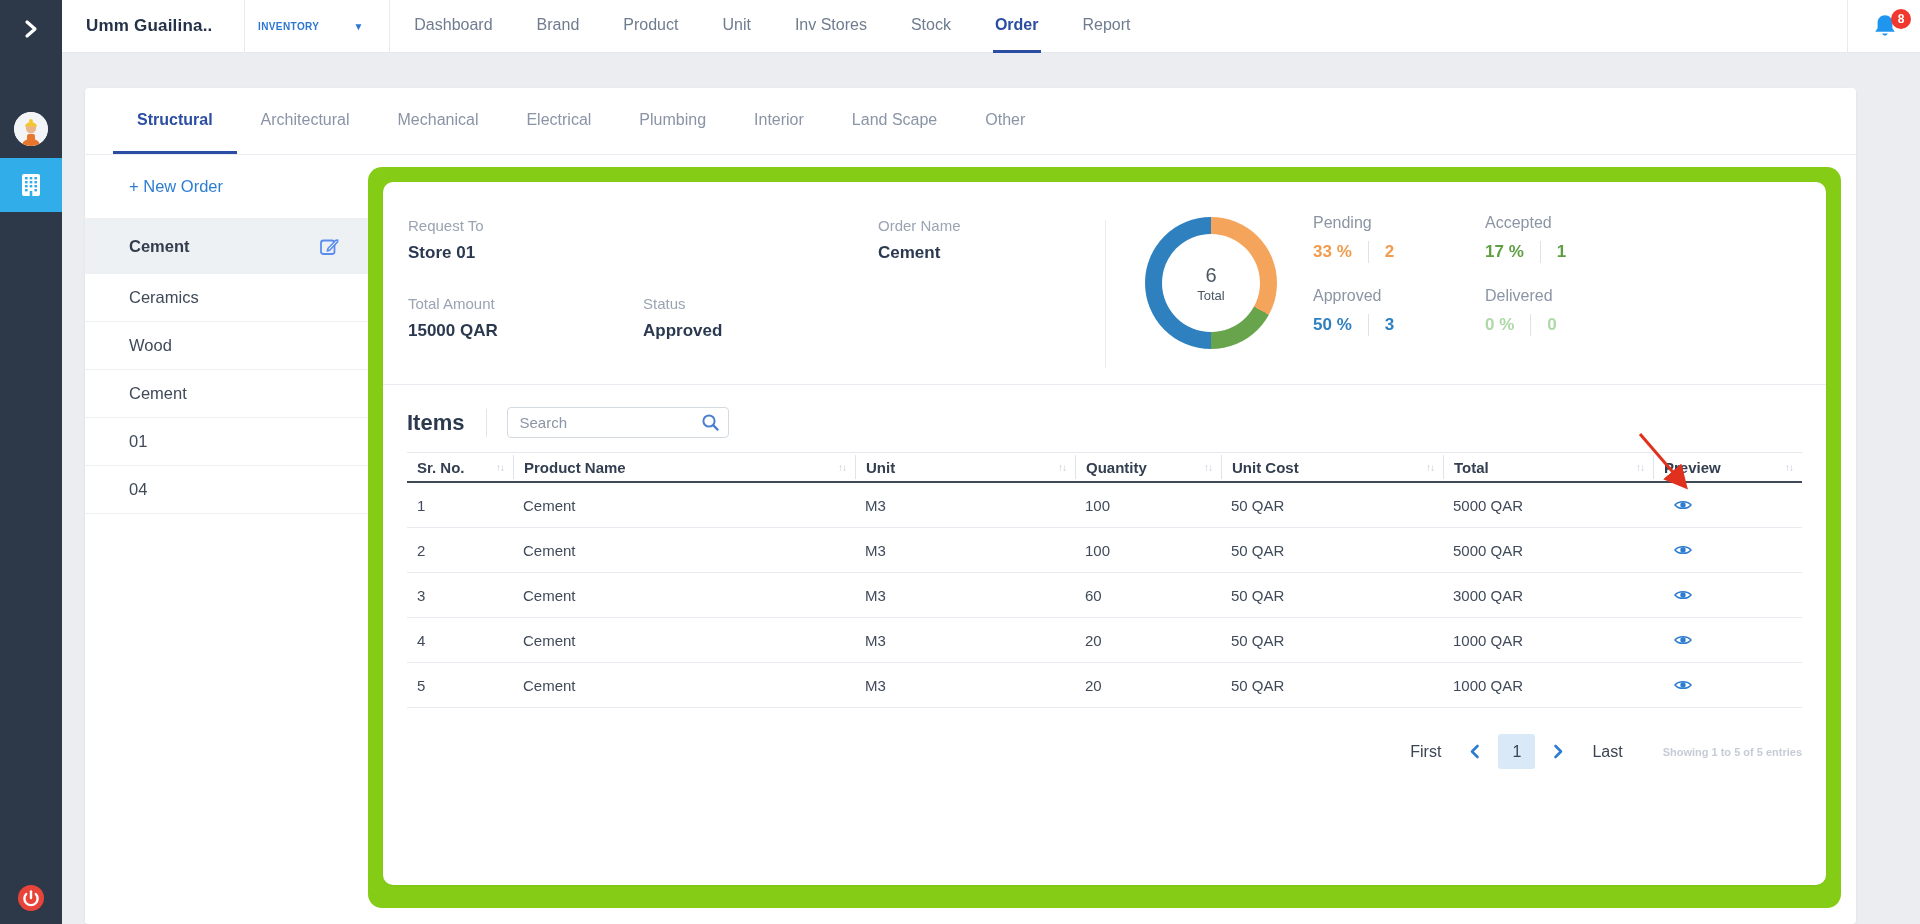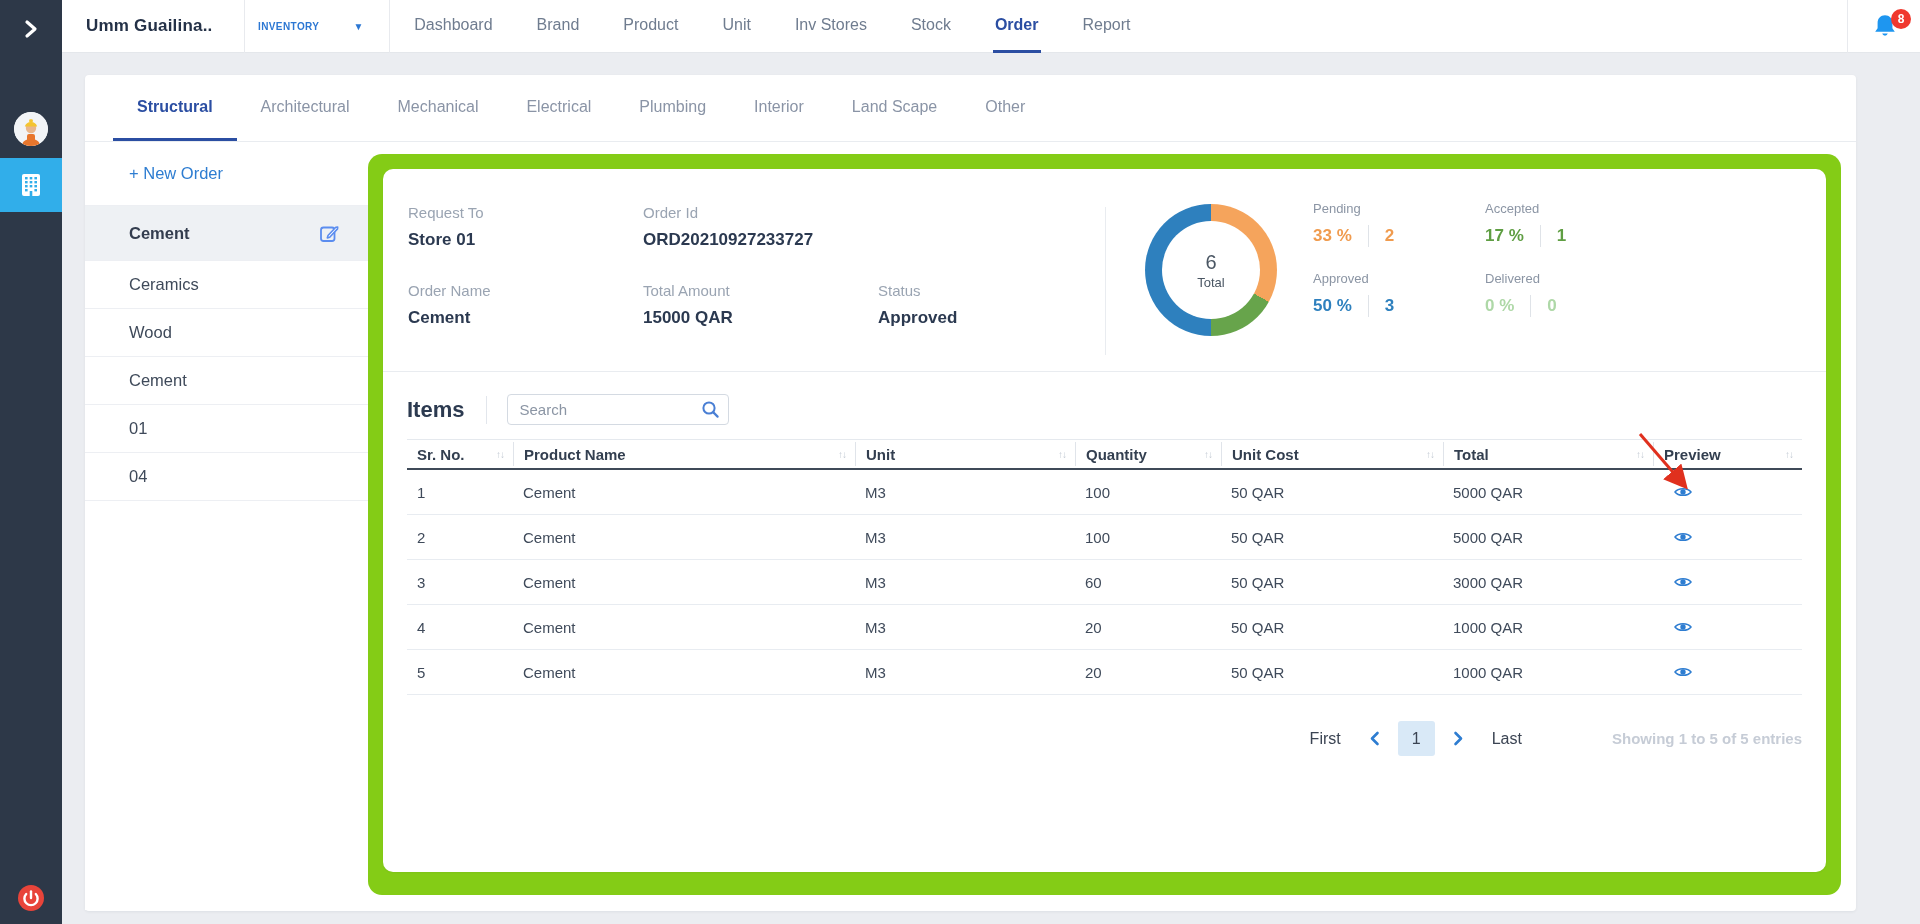--- a/index.html
+++ b/index.html
@@ -21,21 +21,21 @@
   .tb-module .mod-label { font-size:10px; font-weight:bold; color:#2c77d3; letter-spacing:.4px; }
   .tb-module .mod-caret { font-size:10px; color:#2c77d3; }
   .tb-nav { display:flex; align-items:stretch; gap:40px; margin-left:22px; height:53px; }
   .tb-nav .nav-item { display:flex; align-items:center; font-size:16px; color:#6f7c8f; cursor:pointer; border-bottom:3px solid transparent; padding:0 2px; }
   .tb-nav .nav-item.active { color:#2b4ea2; font-weight:bold; border-bottom-color:#2b4ea2; }
   .tb-spacer { flex:1; }
   .tb-bell { position:relative; margin:0 22px 0 24px; width:26px; height:26px; cursor:pointer; }
   .tb-badge { position:absolute; top:-4px; right:-13px; min-width:20px; height:20px; border-radius:10px; background:#f0382e; color:#fff; font-size:12px; font-weight:bold; display:flex; align-items:center; justify-content:center; }
 
   
-  .main-card { position:absolute; left:85px; top:75px; width:1771px; height:836px; background:#fff; border-radius:4px; box-shadow:0 1px 3px rgba(40,50,70,.07); }
+  .main-card { position:absolute; left:85px; top:88px; width:1771px; height:836px; background:#fff; border-radius:4px; box-shadow:0 1px 3px rgba(40,50,70,.07); }
   .tabs-row { height:67px; border-bottom:1px solid #e9ecf0; display:flex; align-items:stretch; padding-left:28px; }
   .tab { display:flex; align-items:center; padding:0 24px; font-size:16px; color:#8a94a6; cursor:pointer; border-bottom:3px solid transparent; }
   .tab.active { color:#2b4ea2; font-weight:bold; border-bottom-color:#2b4ea2; }
 
   .content-row { display:flex; height:768px; }
 
   
   .list-panel { width:290px; background:#fff; }
   .new-order { height:64px; display:flex; align-items:center; padding-left:44px; font-size:16.5px; color:#2e7dd1; border-bottom:1px solid #edeff3; cursor:pointer; }
   .order-item { height:48px; display:flex; align-items:center; justify-content:space-between; padding:0 28px 0 44px; font-size:16.5px; color:#3f4a5a; border-bottom:1px solid #edeff3; cursor:pointer; }
@@ -53,21 +53,21 @@
   .info-vdiv { position:absolute; left:722px; top:38px; width:1px; height:148px; background:#e9ecf0; }
 
   
   .donut { position:absolute; left:762px; top:35px; width:132px; height:132px; border-radius:50%; }
   .donut-hole { position:absolute; left:17px; top:17px; width:98px; height:98px; background:#fff; border-radius:50%; display:flex; flex-direction:column; align-items:center; justify-content:center; }
   .donut-hole .dc-val { font-size:20px; color:#4a5663; }
   .donut-hole .dc-lab { font-size:13px; color:#4a5663; margin-top:1px; }
 
   
   .stats-grid { position:absolute; left:930px; top:32px; display:grid; grid-template-columns:172px 172px; row-gap:24px; }
-  .stat .st-label { font-size:13px; color:#8b95a4; }
+  .stat .st-label { font-size:16px; color:#8b95a4; }
   .stat .st-row { margin-top:9px; display:flex; align-items:center; font-size:17px; font-weight:bold; }
   .stat .st-div { width:1px; height:22px; background:#dfe3e8; margin:0 16px; }
 
   
   .items-head { display:flex; align-items:center; padding:22px 24px 0; }
   .items-title { font-size:22px; font-weight:bold; color:#2c3a50; }
   .items-vdiv { width:1px; height:28px; background:#e2e6ec; margin:0 20px 0 22px; }
   .search-wrap { position:relative; }
   .search-input { width:222px; height:31px; border:1px solid #d4dae2; border-radius:4px; padding:0 34px 0 11px; font-size:15px; color:#3f4a5a; outline:none; font-family:"Liberation Sans", sans-serif; }
   .search-input::placeholder { color:#8b95a4; }
@@ -85,21 +85,21 @@
   .t-cell.c6 { padding-left:21px; }
   .eye-btn { display:inline-block; cursor:pointer; line-height:0; }
 
   
   .pg-row { margin:26px 24px 0; display:flex; justify-content:flex-end; align-items:center; }
   .pg-link { font-size:16px; color:#3b4453; cursor:pointer; }
   .pg-chev { margin:0 18px; cursor:pointer; line-height:0; }
   .pg-chev.left { margin-left:28px; }
   .pg-chev.right { margin-right:28px; }
   .pg-page { width:37px; height:35px; background:#d9e9f7; border-radius:3px; display:flex; align-items:center; justify-content:center; font-size:16px; color:#3b4453; cursor:pointer; }
-  .pg-info { margin-left:90px; font-size:15px; font-weight:bold; color:#c6ccd6; }
+  .pg-info { margin-left:40px; font-size:11px; font-weight:bold; color:#c6ccd6; }
 
   
   .annot-arrow { position:absolute; left:1622px; top:424px; z-index:30; pointer-events:none; }
 </style>
 </head>
 <body>
 
 <div id="screen">
 
   <div class="sidebar">
@@ -220,24 +220,20 @@
 
       <div class="gray-panel">
         <div class="detail-card">
 
           <div class="info-section">
             <div class="info-grid">
               <div class="field">
                 <div class="field-label">Request To</div>
                 <div class="field-value">Store 01</div>
               </div>
-              <div class="field">
-                <div class="field-label">Order Id</div>
-                <div class="field-value">ORD20210927233727</div>
-              </div>
               <div></div>
               <div class="field">
                 <div class="field-label">Order Name</div>
                 <div class="field-value">Cement</div>
               </div>
               <div class="field">
                 <div class="field-label">Total Amount</div>
                 <div class="field-value">15000 QAR</div>
               </div>
               <div class="field">

